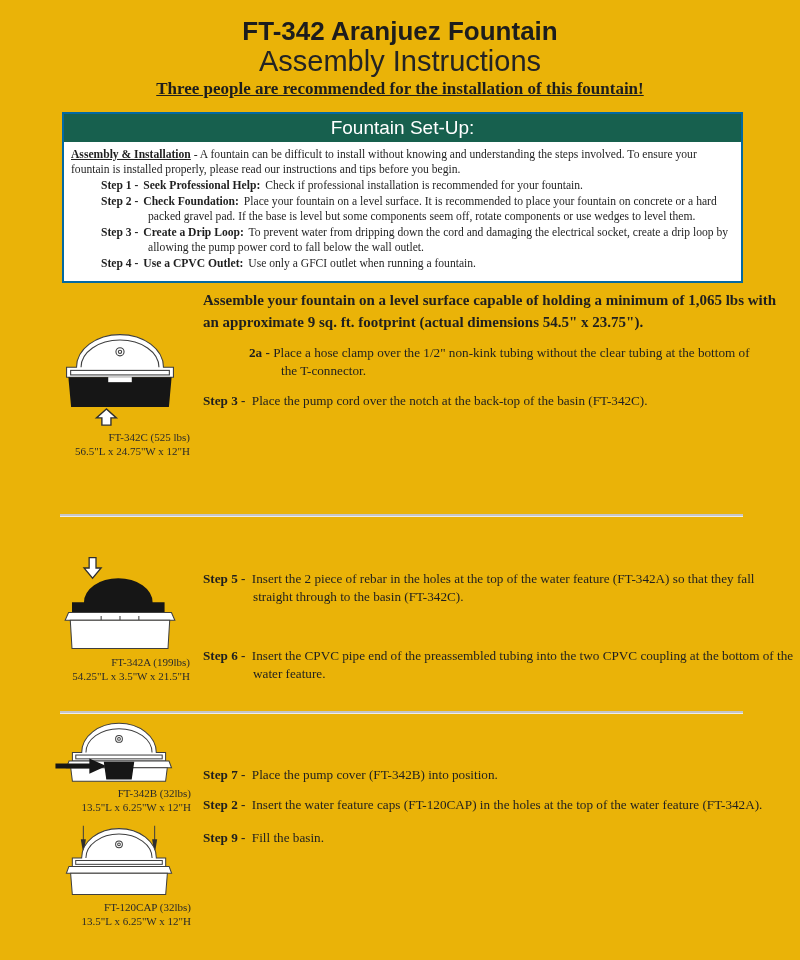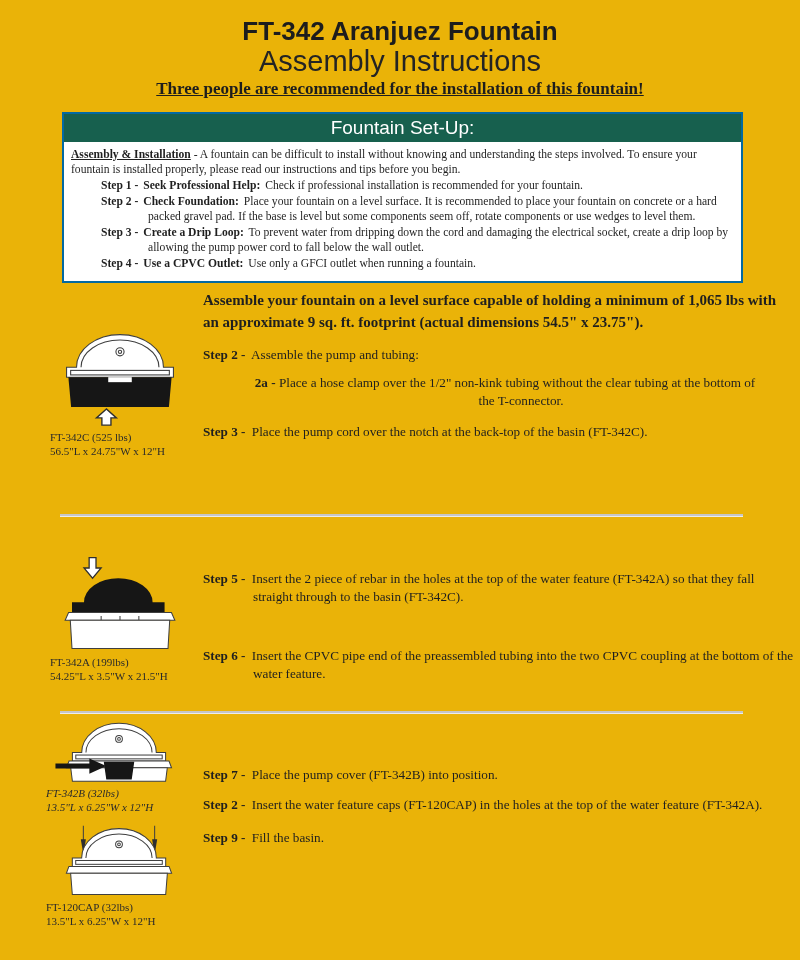--- a/index.html
+++ b/index.html
@@ -14,29 +14,29 @@
   .setup-box{position:absolute;left:62px;top:112px;width:681px;border:2px solid #0369a1;box-sizing:border-box;background:#fff;}
   .setup-bar{height:28px;line-height:28px;background:#17604e;color:#ffffff;text-align:center;
              font-family:"Liberation Sans", sans-serif;font-size:19px;}
   .setup-body{padding:5px 9px 8px 7px;font-size:11.6px;line-height:1.3;color:#1f1f1f;}
   .sb-intro .u{text-decoration:underline;}
   .sb-step{margin:1px 0 1px 30px;padding-left:47px;text-indent:-47px;}
   .sb-step b{padding-right:2px;}
   
   .divider{position:absolute;left:60px;width:683px;height:2px;background:#c6c6c6;border-bottom:1px solid #ececec;}
   
-  .fig{position:absolute;text-align:left;}
+  .fig{position:absolute;text-align:right;}
   .fig svg{display:block;margin:0 auto;}
   .fig-caption{font-size:11px;line-height:1.3;color:#2a2a2a;margin-top:3px;}
   
   .col{position:absolute;left:203px;width:582px;font-size:13.2px;line-height:1.4;color:#1f1f1f;}
   .intro-bold{font-weight:bold;font-size:15px;line-height:1.45;}
   .astep{padding-left:50px;text-indent:-50px;}
   .astep b{padding-right:3px;}
-  .asub{margin-left:46px;padding-left:32px;text-indent:-32px;text-align:center;}
+  .asub{margin-left:46px;padding-left:32px;text-indent:-32px;}
   .mt14{margin-top:14px;} .mt12{margin-top:12px;} .mt10{margin-top:10px;} .mt16{margin-top:16px;}
   .ln{stroke:#3f3f3f;stroke-width:1.2;fill:none;}
   .wh{fill:#ffffff;stroke:#3f3f3f;stroke-width:1.2;}
   .bk{fill:#161616;stroke:none;}
 </style>
 </head>
 <body>
 
 <div class="page">
 
@@ -69,21 +69,20 @@
       <path d="M50,86 L39,96 H45 V104 H55 V96 H61 Z" fill="#ffffff" stroke="#2e2e2e" stroke-width="1.5"></path>
     </svg>
     <div class="fig-caption">
       <div>FT-342C (525 lbs)</div>
       <div>56.5"L x 24.75"W x 12"H</div>
     </div>
   </div>
 
   <div class="col" style="top:290px;">
     <div class="intro-bold">Assemble your fountain on a level surface capable of holding a minimum of 1,065 lbs with an approximate 9 sq. ft. footprint (actual dimensions 54.5" x 23.75").</div>
-    <div class="astep mt12"><b>Step 2 -</b> <span>Assemble the pump and tubing:</span></div>
     <div class="asub mt10" style="width:480px;"><b>2a -</b> <span>Place a hose clamp over the 1/2" non-kink tubing without the clear tubing at the bottom of the T-connector.</span></div>
     <div class="astep mt12"><b>Step 3 -</b> <span>Place the pump cord over the notch at the back-top of the basin (FT-342C).</span></div>
   </div>
 
   <div class="divider" style="top:514px;"></div>
 
   <div class="fig" style="left:50px;top:556px;width:140px;">
     <svg width="120" height="96" viewBox="0 0 140 112">
       <path d="M34,2 H42 V14 H48 L38,26 L28,14 H34 Z" fill="#ffffff" stroke="#2e2e2e" stroke-width="1.5"></path>
       <path class="bk" d="M14,66 V54 H28 A40 28 0 0 1 108,54 H122 V66 Z"></path>
@@ -97,21 +96,21 @@
     </div>
   </div>
 
   <div class="col" style="top:556px;">
     <div class="astep mt14"><b>Step 5 -</b> <span>Insert the 2 piece of rebar in the holes at the top of the water feature (FT-342A) so that they fall straight through to the basin (FT-342C).</span></div>
     <div class="astep mt14" style="width:545px;margin-top:40px;"><b>Step 6 -</b> <span>Insert the CPVC pipe end of the preassembled tubing into the two CPVC coupling at the bottom of the water feature.</span></div>
   </div>
 
   <div class="divider" style="top:711px;"></div>
 
-  <div class="fig" style="left:46px;top:722px;width:145px;font-style:italic;">
+  <div class="fig" style="left:46px;top:722px;width:145px;">
     <svg width="128" height="61" viewBox="0 0 150 72">
       <path class="wh" d="M20,46 V36 H31 A42 33 0 0 1 119,36 H130 V46 Z"></path>
       <path class="ln" d="M36,36 A36 26 0 0 1 114,36"></path>
       <rect class="ln" x="24" y="39" width="102" height="4.5"></rect>
       <circle class="ln" cx="75" cy="20" r="4"></circle>
       <circle class="ln" cx="75" cy="20" r="1.6"></circle>
       <path class="wh" d="M16,46 H134 L137,54 H13 Z"></path>
       <path class="wh" d="M18,54 H132 L130,70 H20 Z"></path>
       <path class="bk" d="M57,47 H93 L90,68 H60 Z"></path>
       <path d="M0,49 H40 V43 L60,52 L40,61 V55 H0 Z" fill="#161616"></path>

